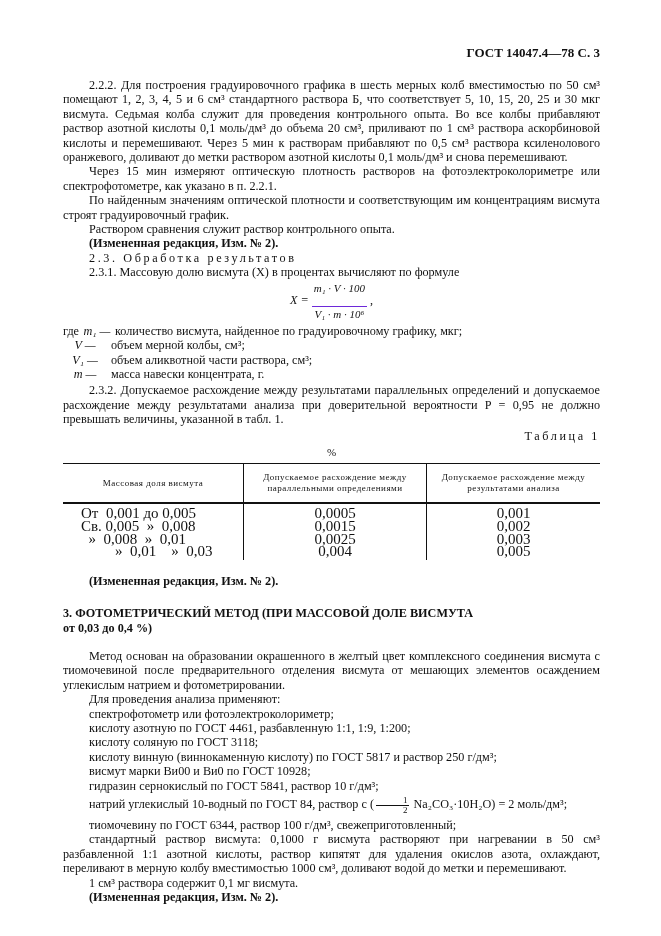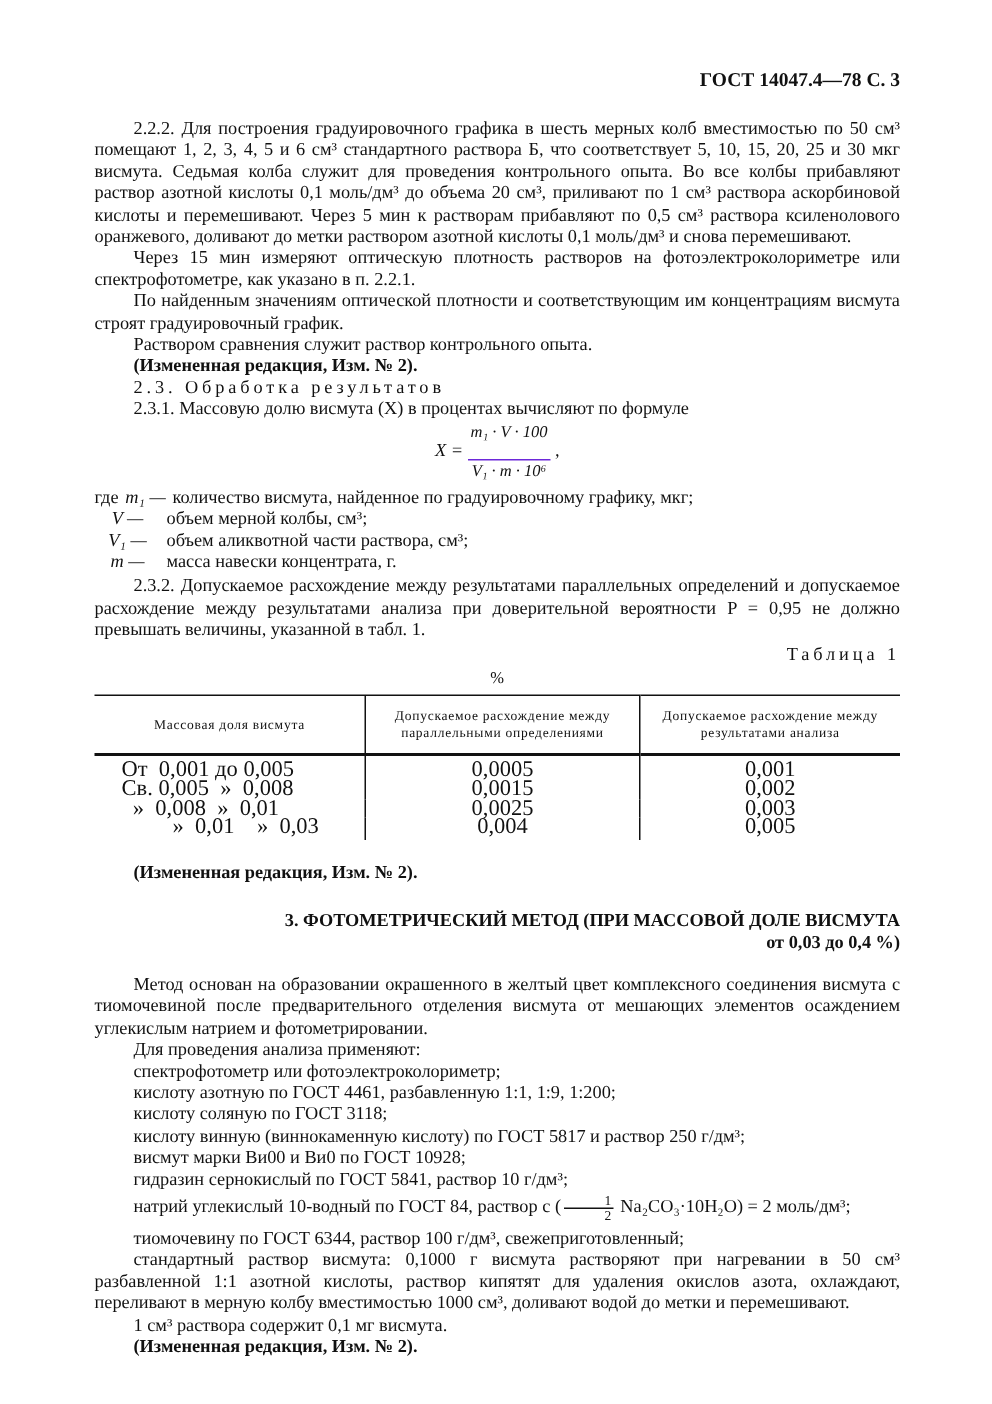--- a/index.html
+++ b/index.html
@@ -24,21 +24,21 @@
   .def .sym { width: 44px; text-align: center; padding-right: 4px; flex: none; }
   .tcap { text-align: right; letter-spacing: 2.6px; margin-top: 2px; }
   .pct { text-align: center; margin-top: 2px; font-size: 11px; }
   table { width: 537px; border-collapse: collapse; margin-top: 4px; }
   th { font-weight: normal; font-size: 9px; line-height: 11px; letter-spacing: 0.5px; padding: 8px 4px; border-top: 1.5px solid #111; border-bottom: 2.5px solid #111; }
   th + th, td + td { border-left: 1.2px solid #111; }
   td { padding: 0 4px; font-size: 15px; line-height: 12.6px; text-align: center; vertical-align: top; }
   td.c1 { text-align: left; padding-left: 18px; white-space: pre; }
   tr.first td { padding-top: 3px; }
   tr.last td { padding-bottom: 2px; text-align: center; }
-  .section { text-align: right; font-weight: bold; margin: 0; }
+  .section { text-align: left; font-weight: bold; margin: 0; }
   .halffrac { display: inline-flex; flex-direction: column; align-items: center; font-size: 9px; line-height: 9px; vertical-align: middle; margin: 0 2px; }
   .halffrac span:first-child { border-bottom: 1px solid #111; padding: 0 1px; }
 </style>
 </head>
 <body>
 
 <div class="page">
   <div class="header">ГОСТ 14047.4—78 С. 3</div>
 
   <div style="position:absolute; top:78px; left:0; width:537px;">

